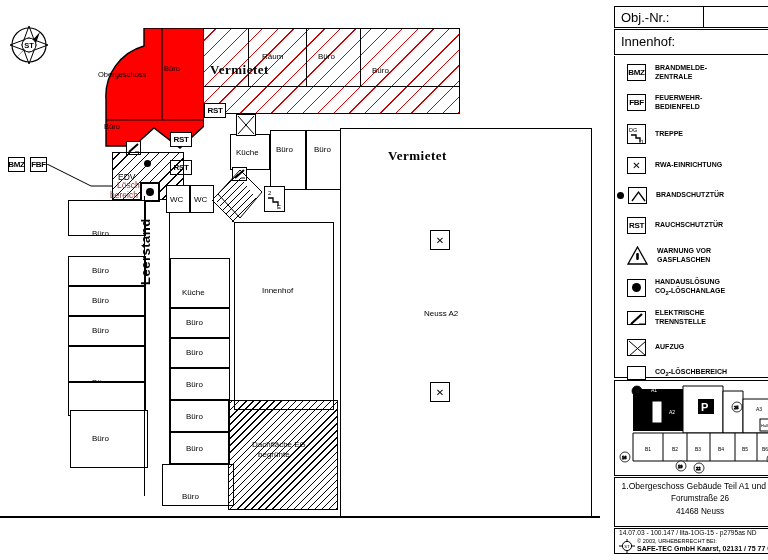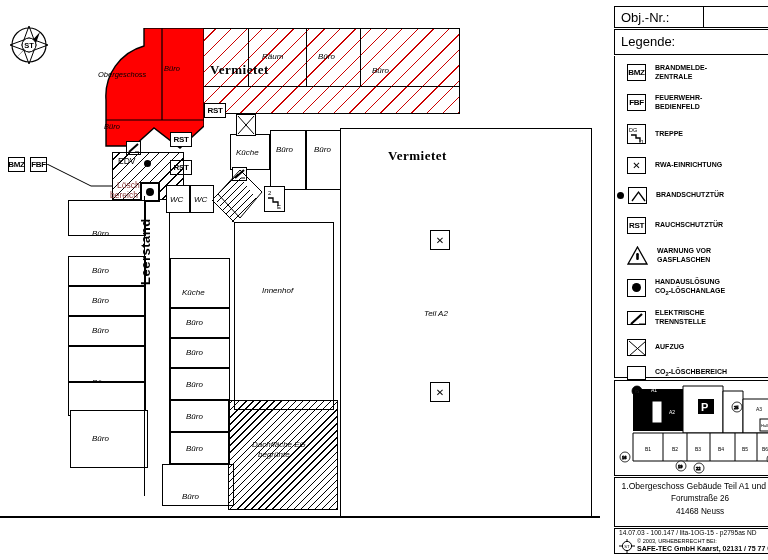--- a/index.html
+++ b/index.html
@@ -5,21 +5,21 @@
   html,body{margin:0;padding:0;background:#fff;}
   body{width:768px;height:560px;overflow:hidden;
        font-family:"Liberation Sans",sans-serif;color:#000;}
   #page{position:relative;width:768px;height:560px;background:#fff;}
 
   
   .abs{position:absolute;}
   .room{position:absolute;border:1px solid #000;box-sizing:border-box;
         display:flex;align-items:center;justify-content:center;
         font-size:8px;background:#fff;}
-  .lbl{position:absolute;font-size:8px;white-space:nowrap;font-style:italic;}
+  .lbl{position:absolute;font-size:8px;white-space:nowrap;}
   .thickline{position:absolute;background:#000;}
 
   
   .hatch-red{background-image:repeating-linear-gradient(
        -45deg,#c00 0 1px,transparent 1px 11px);}
   .hatch-blk{background-image:repeating-linear-gradient(
        -45deg,#000 0 1px,transparent 1px 7px);}
   .hatch-blk-fine{background-image:repeating-linear-gradient(
        -45deg,#000 0 1px,transparent 1px 5px);}
 
@@ -124,21 +124,21 @@
   <div class="sym rst abs" style="left:170px;top:160px;">RST</div>
 
   <div class="sym sq abs" style="left:8px;top:157px;">BMZ</div>
   <div class="sym sq abs" style="left:30px;top:157px;">FBF</div>
   <svg class="abs" style="left:47px;top:164px;" width="66" height="26">
     <path d="M0 0 L44 22 L66 22" stroke="#000" stroke-width="1" fill="none"></path>
   </svg>
 
   <div class="abs hatch-blk" style="left:112px;top:152px;width:72px;height:48px;
        border:1.5px solid #000;box-sizing:border-box;"></div>
-  <div class="edvtxt" style="left:118px;top:156px;color:#000;">EDV</div>
+  <div class="edvtxt" style="left:118px;top:172px;color:#000;">EDV</div>
   <div class="edvtxt" style="left:110px;top:180px;margin-left:7px;">Lösch-</div>
   <div class="edvtxt" style="left:110px;top:190px;">bereich</div>
 
   <div class="abs" style="left:140px;top:182px;width:16px;height:16px;border:2px solid #000;
        background:#fff;display:flex;align-items:center;justify-content:center;">
     <div style="width:8px;height:8px;border-radius:50%;background:#000;"></div>
   </div>
   <div class="abs" style="left:144px;top:160px;width:7px;height:7px;border-radius:50%;background:#000;"></div>
 
   <svg class="abs" style="left:106px;top:206px;" width="24" height="22">
@@ -246,40 +246,40 @@
   <div class="lbl" style="left:262px;top:286px;">Innenhof</div>
 
   <div class="abs hatch-blk-fine" style="left:228px;top:400px;width:110px;height:110px;
        border:1.4px solid #000;box-sizing:border-box;"></div>
   <div class="lbl" style="left:258px;top:450px;text-align:left;">begrünte</div>
   <div class="lbl" style="left:252px;top:440px;">Dachfläche EG</div>
 
   <div class="abs" style="left:340px;top:128px;width:252px;height:390px;
        border:1.6px solid #000;box-sizing:border-box;background:#fff;"></div>
   <div class="vermietet" style="left:388px;top:148px;">Vermietet</div>
-  <div class="lbl" style="left:424px;top:309px;">Teil A2</div>
+  <div class="lbl" style="left:424px;top:309px;">Neuss A2</div>
 
   <div class="abs" style="left:430px;top:230px;width:18px;height:18px;border:1.6px solid #000;background:#fff;
        display:flex;align-items:center;justify-content:center;font-size:10px;">✕</div>
   <div class="abs" style="left:430px;top:382px;width:18px;height:18px;border:1.6px solid #000;background:#fff;
        display:flex;align-items:center;justify-content:center;font-size:10px;">✕</div>
 
   <div class="thickline" style="left:0px;top:516px;width:600px;height:2px;"></div>
 
 
   <div id="panel">
 
     <div class="pbox" id="objrow">
       <div class="divider"></div>
       <div id="objlabel">Obj.-Nr.:</div>
       <div style="position:absolute;left:96px;top:3px;font-size:13px;"></div>
     </div>
 
     <div class="pbox" id="legendrow">
-      <div id="legendlabel">Legende:</div>
+      <div id="legendlabel">Innenhof:</div>
     </div>
 
     <div class="pbox" id="legbody">
 
       <div class="legitem" style="left:12px;top:8px;">
         <div class="ico box sym sq" style="width:19px;height:17px;">BMZ</div>
         <div class="legtxt">BRANDMELDE-<br>ZENTRALE</div>
       </div>
 
       <div class="legitem" style="left:12px;top:38px;">

